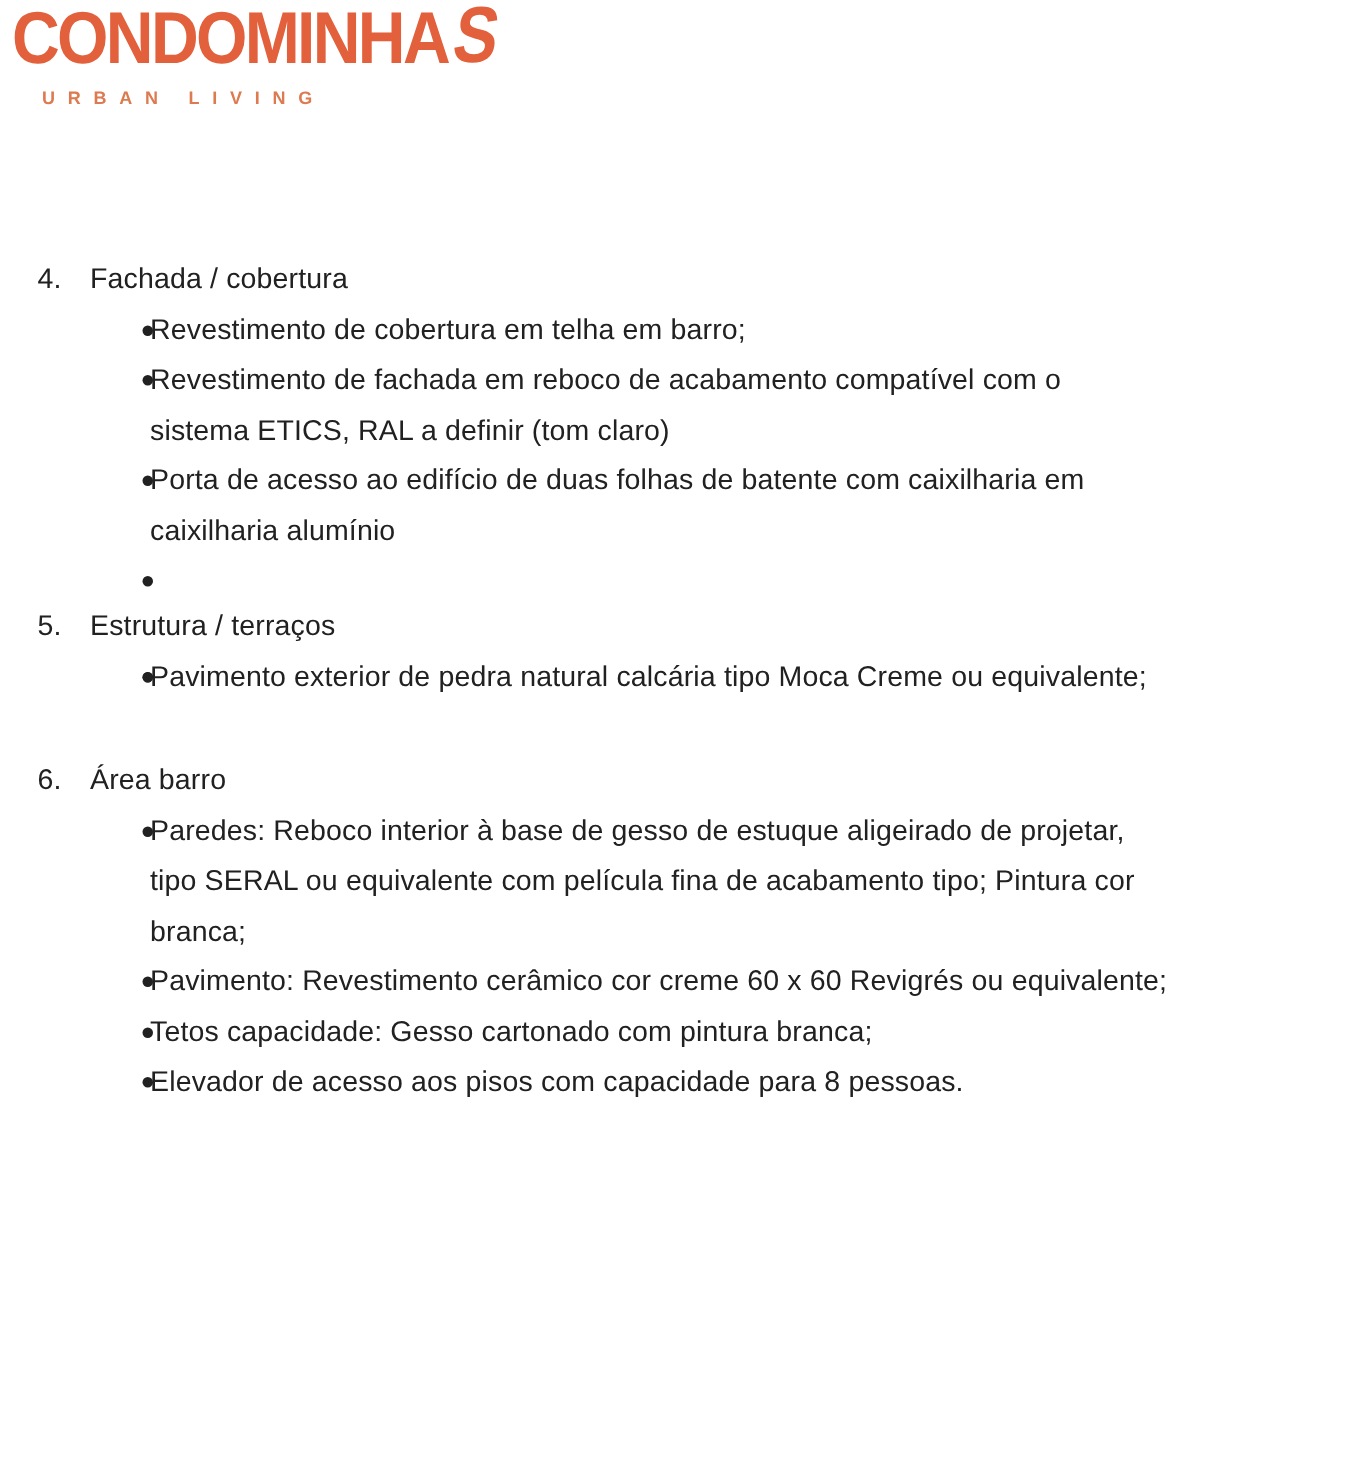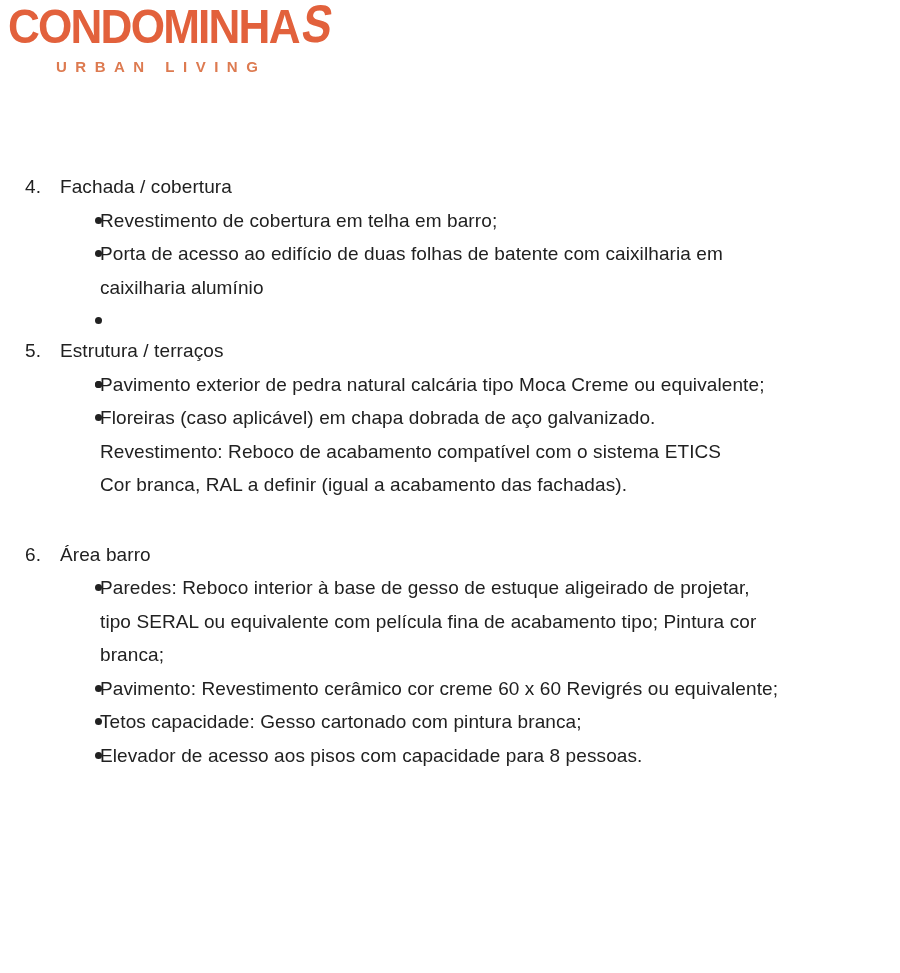--- a/index.html
+++ b/index.html
@@ -31,25 +31,25 @@
     transform: scaleX(0.9);
     transform-origin: left top;
     white-space: nowrap;
   }
   .brand .tail {
     display: inline-block;
     transform: skewX(-10deg) scaleY(1.08);
     transform-origin: left bottom;
   }
   .tagline {
-    font-size: 15px;
+    font-size: 12px;
     font-weight: 700;
     color: #DD7A50;
     letter-spacing: 8.5px;
-    margin: 7px 0 0 48px;
+    margin: 7px 0 0 20px;
     white-space: nowrap;
   }
 
   
   .content {
     position: absolute;
     left: 0;
     top: 170px;
     width: 900px;
     font-size: 19px;
@@ -96,35 +96,34 @@
 </div>
 
 <div class="content">
 
   <div class="section">
     <div class="sec-head">
       <span class="sec-num">4.</span>
       <span class="sec-title">Fachada / cobertura</span>
     </div>
     <div class="bullet"><span class="dot"></span><span>Revestimento de cobertura em telha em barro;</span></div>
+    <div class="bullet"><span class="dot"></span><span>Revestimento de fachada em reboco de acabamento compatível com o
+sistema ETICS, RAL a definir (tom claro)</span></div>
     <div class="bullet"><span class="dot"></span><span>Porta de acesso ao edifício de duas folhas de batente com caixilharia em
 caixilharia alumínio</span></div>
     <div class="bullet"><span class="dot"></span></div>
   </div>
 
   <div class="section">
     <div class="sec-head">
       <span class="sec-num">5.</span>
       <span class="sec-title">Estrutura / terraços</span>
     </div>
     <div class="bullet"><span class="dot"></span></div>
     <div class="bullet"><span class="dot"></span><span>Pavimento exterior de pedra natural calcária tipo Moca Creme ou equivalente;</span></div>
-    <div class="bullet"><span class="dot"></span><span>Floreiras (caso aplicável) em chapa dobrada de aço galvanizado.
-Revestimento: Reboco de acabamento compatível com o sistema ETICS
-Cor branca, RAL a definir (igual a acabamento das fachadas).</span></div>
   </div>
 
   <div class="section s6">
     <div class="sec-head">
       <span class="sec-num">6.</span>
       <span class="sec-title">Área barro</span>
     </div>
     <div class="bullet"><span class="dot"></span><span>Paredes: Reboco interior à base de gesso de estuque aligeirado de projetar,
 tipo SERAL ou equivalente com película fina de acabamento tipo; Pintura cor
 branca;</span></div>

